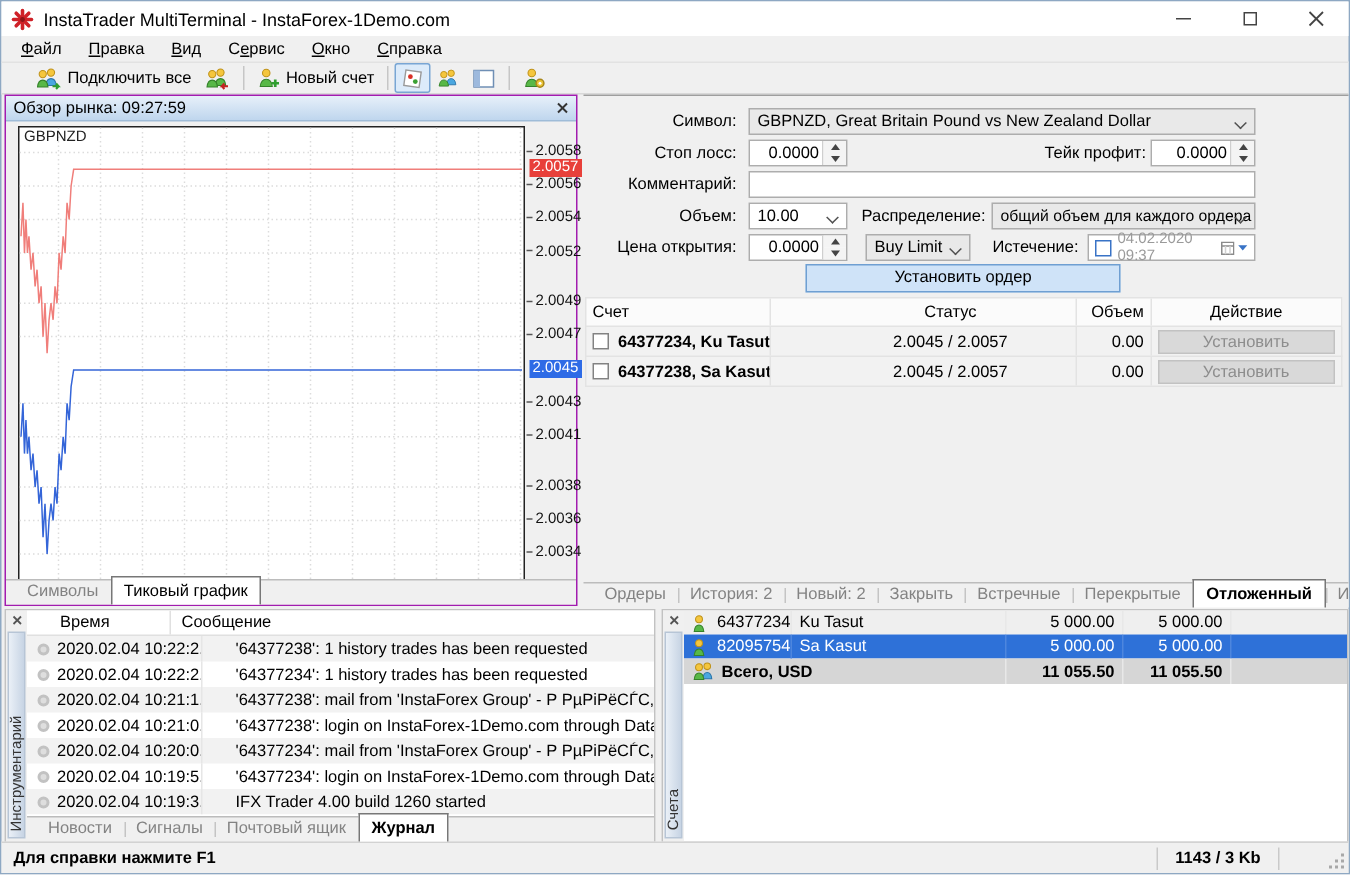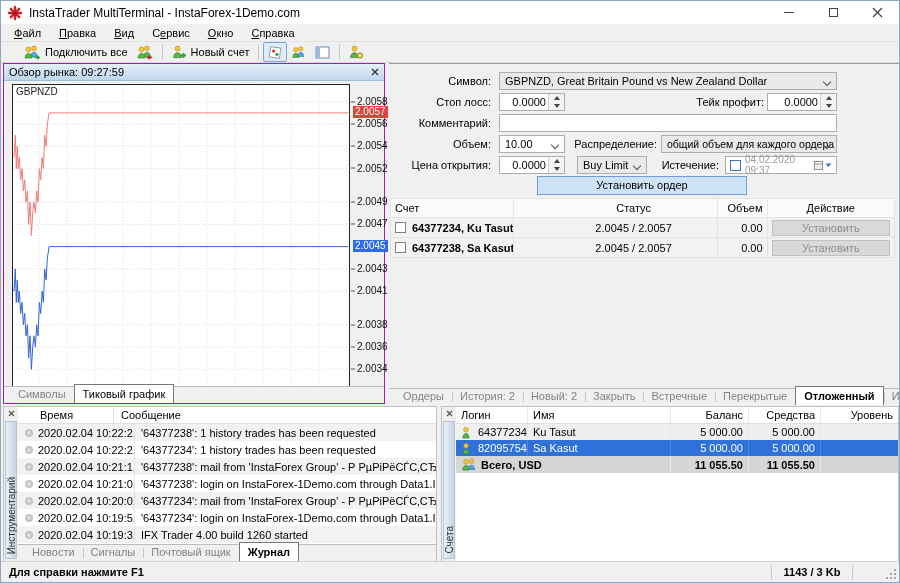--- a/index.html
+++ b/index.html
@@ -89,21 +89,21 @@
 
   .jtable { position:absolute; left:14px; top:0; right:0; bottom:18px; overflow:hidden; background:#fff; }
   .jhead { display:flex; height:17px; align-items:center; border-bottom:1px solid #e0e0e0; }
   .jhead .ht { width:96px; padding-left:22px; border-right:1px solid #e0e0e0; height:100%; display:flex; align-items:center; }
   .jhead .hm { padding-left:7px; }
   .jrow { display:flex; height:17px; align-items:center; white-space:nowrap; }
   .jrow.odd { background:#f2f2f2; }
   .jicon { width:8px; height:8px; border-radius:50%; background:#dedede; border:2px solid #c2c2c2; margin:0 5px 0 7px; flex:none; }
   .jtime { width:96px; flex:none; overflow:hidden; }
   .jsep { width:1px; align-self:stretch; background:#e6e6e6; margin-right:6px; flex:none; }
-  .jmsg { overflow:hidden; }
+  .jmsg { overflow:hidden;margin-left:16px; }
   .jtabs { left:14px; }
 
   .atable { position:absolute; left:14px; top:0; right:0; }
   .ahead { display:flex; height:17px; align-items:center; border-bottom:1px solid #e0e0e0; }
   .ac { height:100%; display:flex; align-items:center; padding:0 5px; border-right:1px solid #e8e8e8; overflow:hidden; white-space:nowrap; }
   .ac:last-child { border-right:none; }
   .ac.l0 { width:72px; }
   .ac.l1 { width:143px; }
   .ac.l2 { width:78px; justify-content:flex-end; }
   .ac.l3 { width:72px; justify-content:flex-end; }
@@ -492,27 +492,20 @@
         <svg width="7" height="7" viewBox="0 0 7 7">
           <line x1="1" y1="1" x2="6" y2="6" stroke="#555" stroke-width="1.2"></line>
             <line x1="6" y1="1" x2="1" y2="6" stroke="#555" stroke-width="1.2"></line>
         </svg>
       </div>
       <div class="vgrad">
         <span class="vtext">Счета</span>
       </div>
     </div>
     <div class="atable">
-      <div class="ahead">
-        <div class="ac l0">Логин</div>
-        <div class="ac l1">Имя</div>
-        <div class="ac l2">Баланс</div>
-        <div class="ac l3">Средства</div>
-        <div class="ac l4">Уровень</div>
-      </div>
       <div id="account-rows">
           <div class="arow grey">
             <div class="ac l0">
               <span class="aicon">
                 <svg width="13" height="13" viewBox="0 0 13 13">
                   <circle cx="5" cy="3.8" r="2.3" fill="#f5c63d" stroke="#bf921a" stroke-width="0.7"></circle>
     <path d="M1.8 12 q0.4-4.4 3.2-4.4 q2.8 0 3.2 4.4 z" fill="#58b847" stroke="#35822a" stroke-width="0.7"></path>
                 </svg>
               </span>
               <span>64377234</span>

